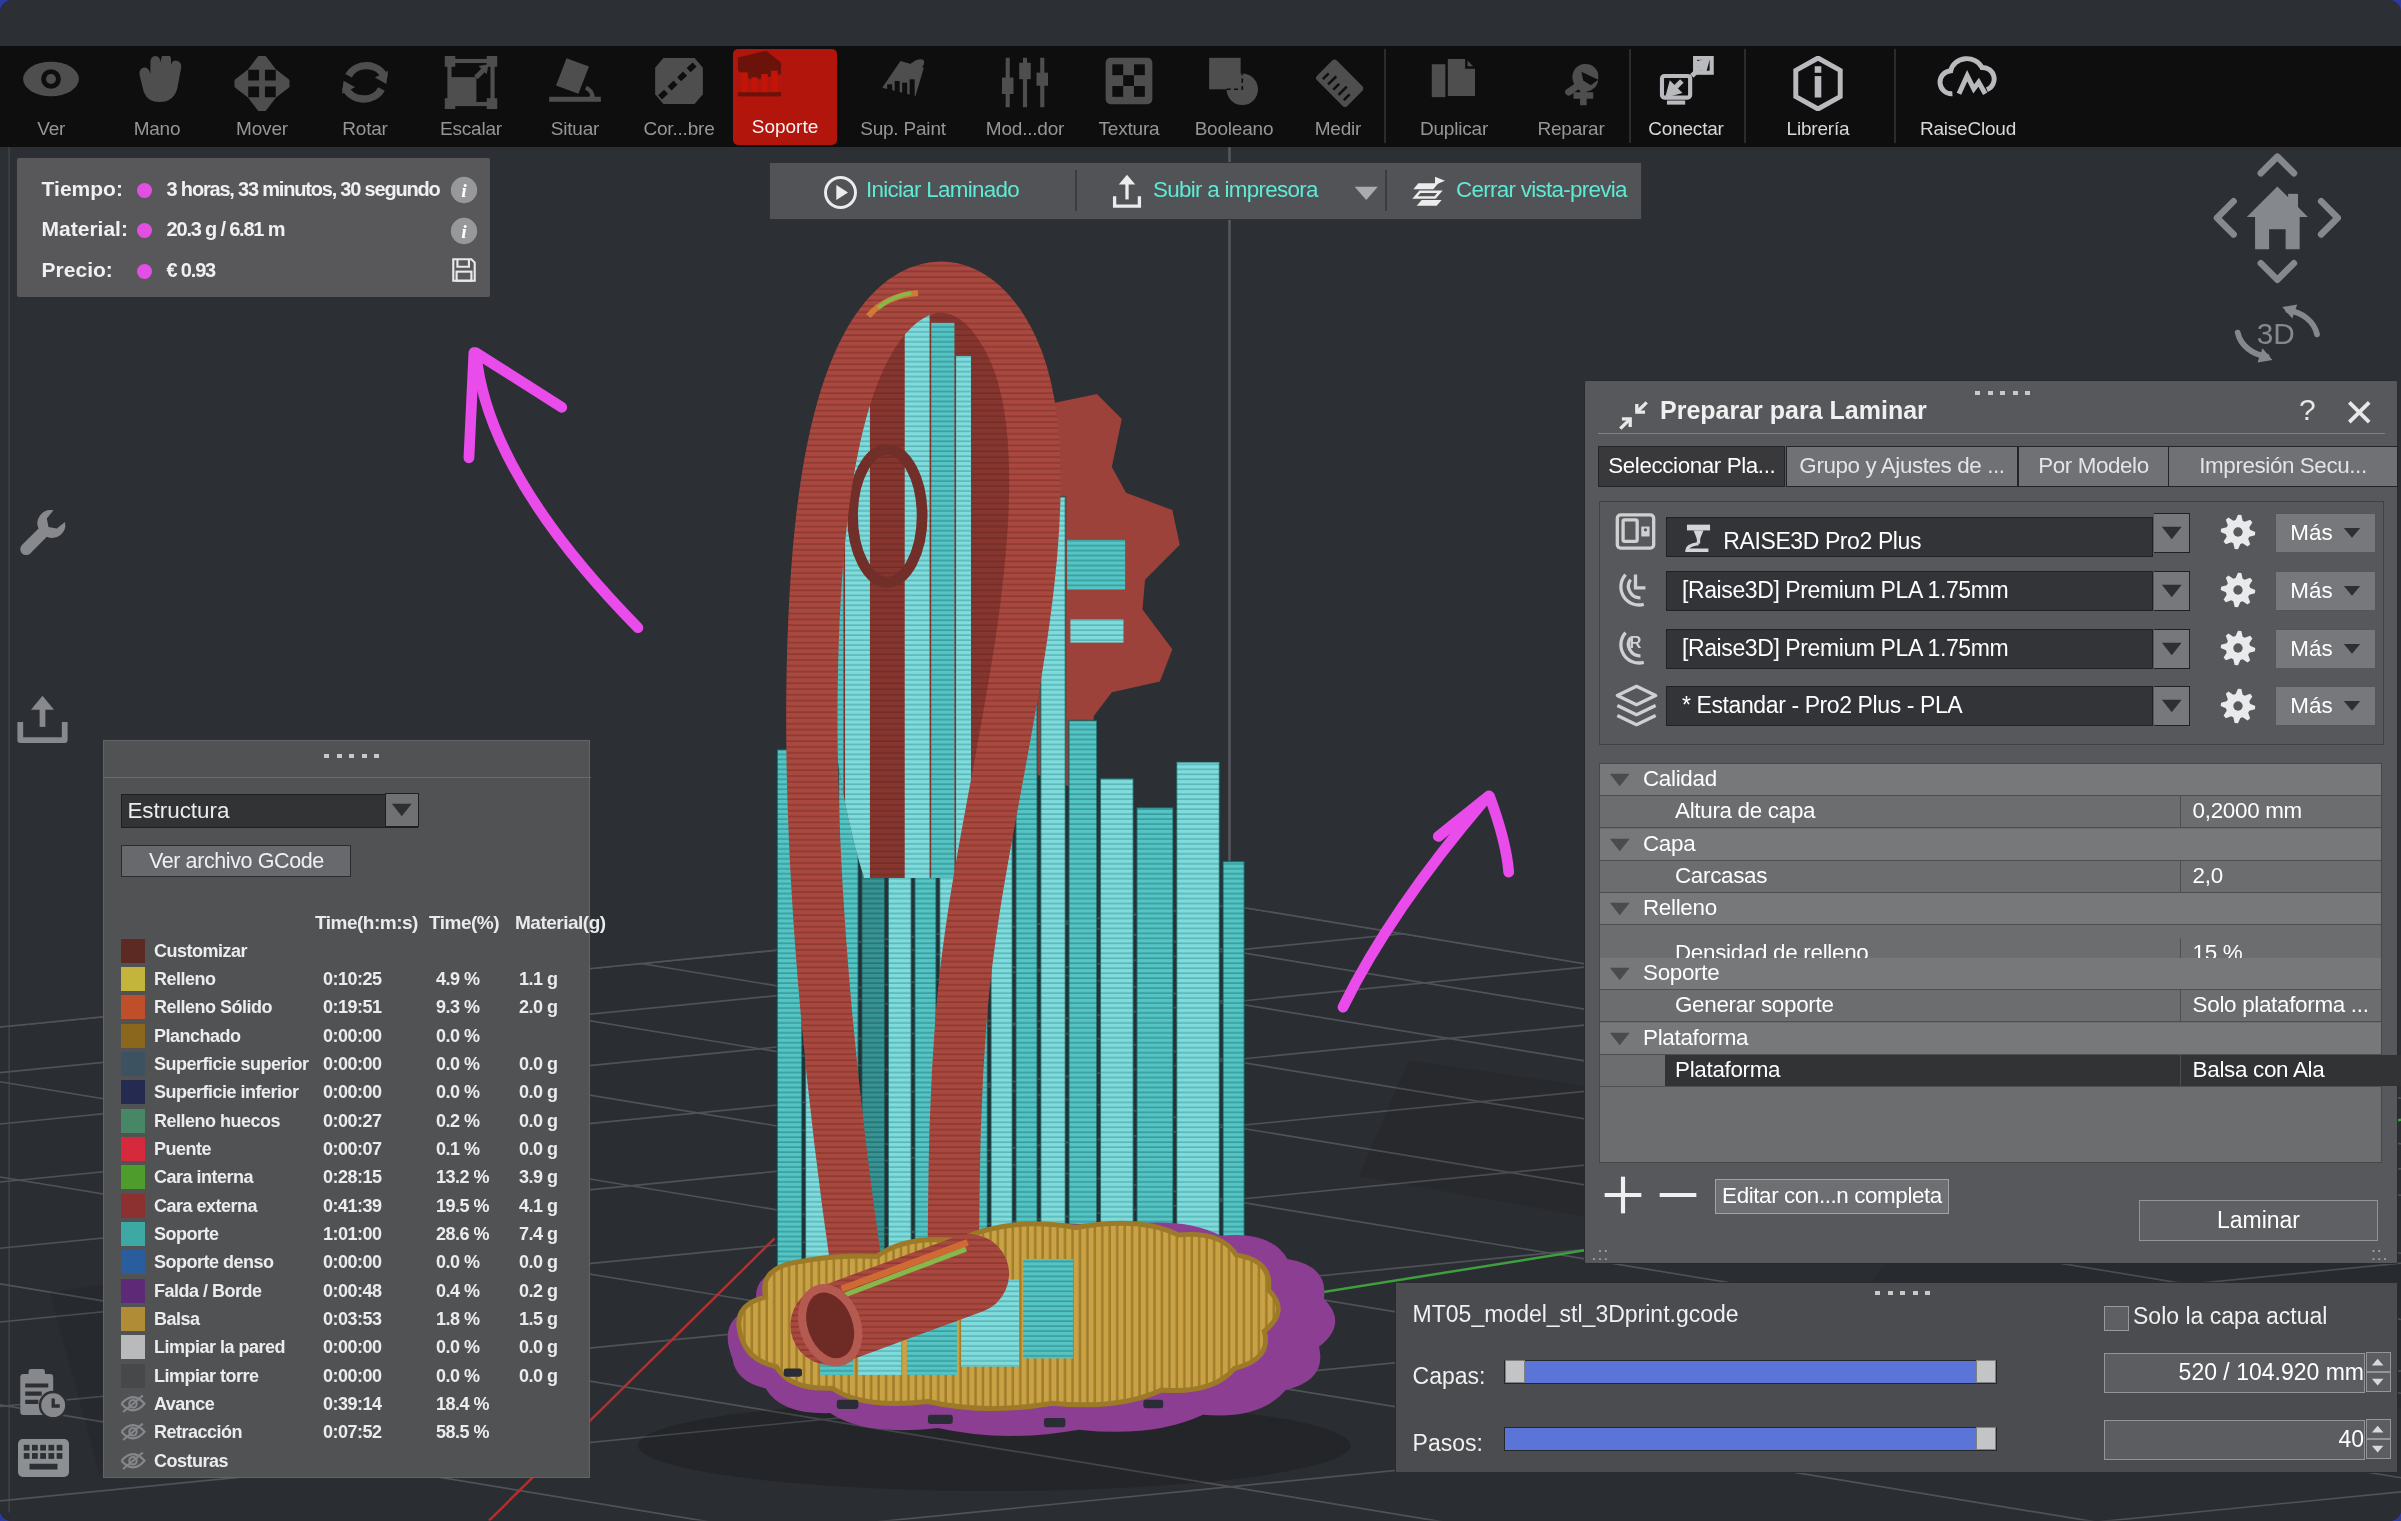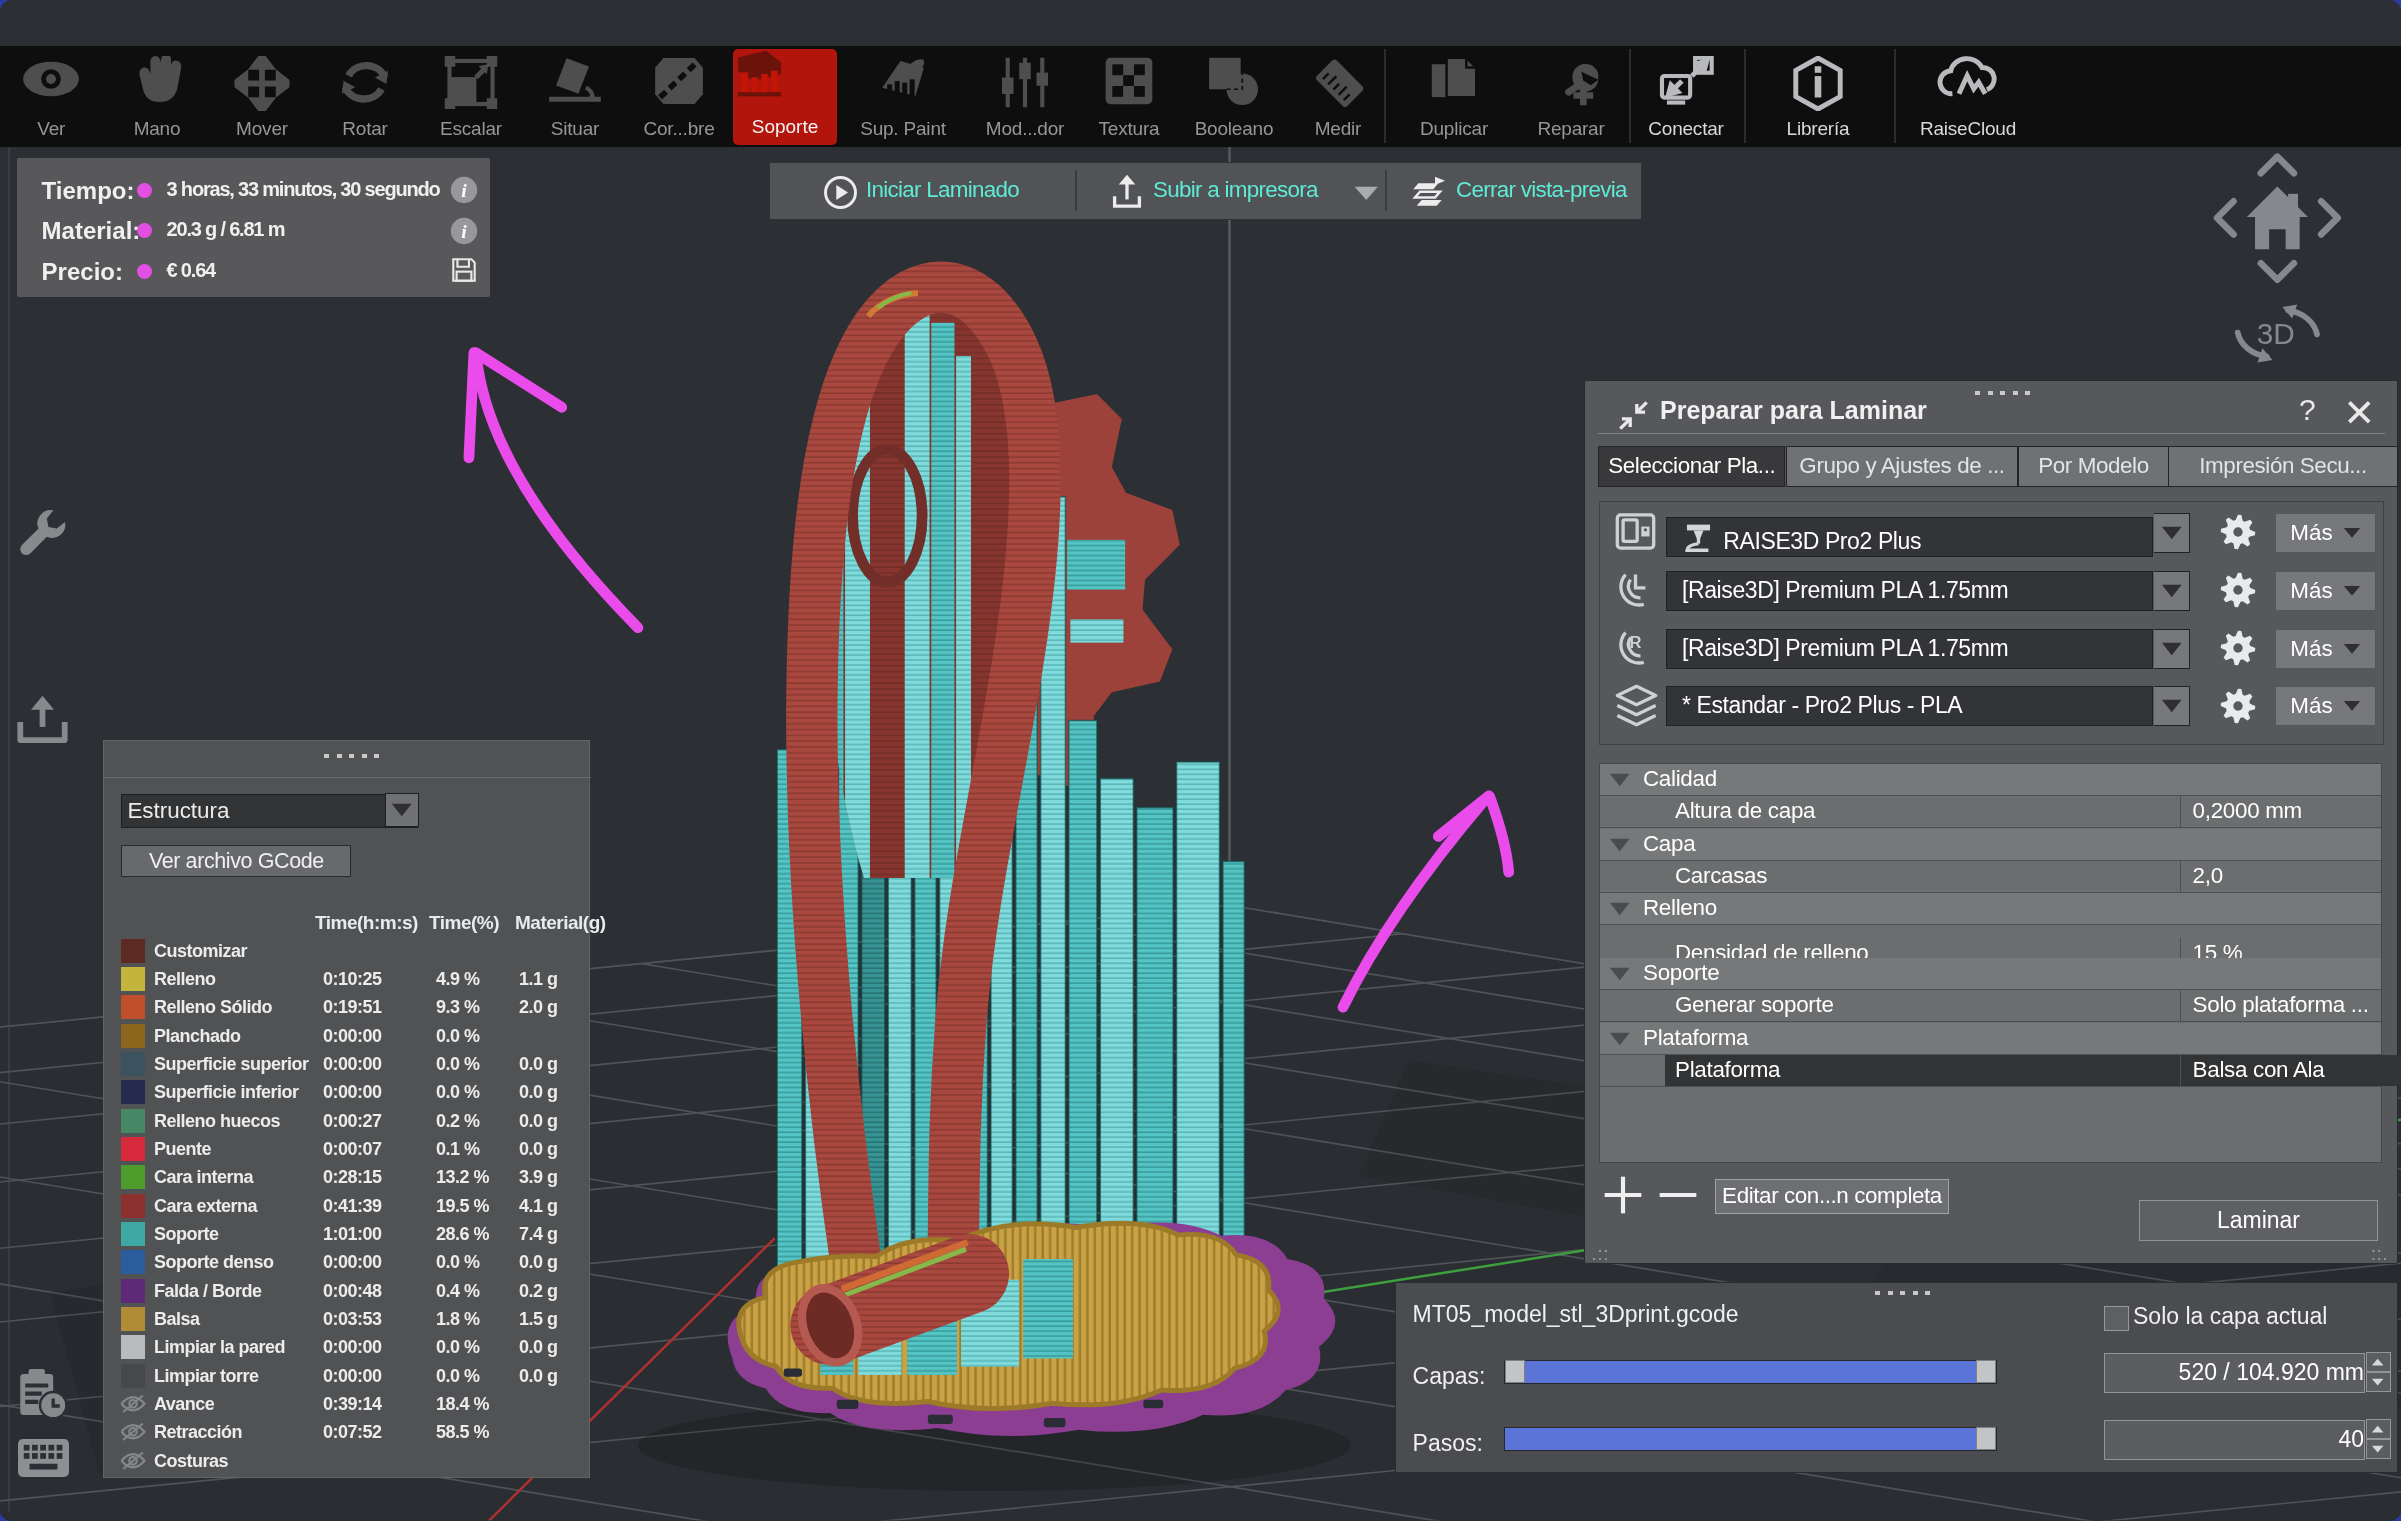--- a/index.html
+++ b/index.html
@@ -16,21 +16,21 @@
 #soporte-bg{position:absolute;left:733px;top:2.5px;width:104px;height:96px;background:#b2150b;border-radius:5px;}
 #soporte-bg .lbl{position:absolute;bottom:6.6px;width:100%;font-size:19px;color:#f4f4f4;text-align:center;}
 #scene{position:absolute;left:0;top:147px;}
 .panel{position:absolute;color:#f0f0f0;}
 .dots{position:absolute;display:flex;gap:7.5px;}
 .dots i{width:5px;height:4.1px;background:#c9c9c9;display:block;}
 
 
 #infopanel{left:16.6px;top:158px;width:473px;height:139px;background:#58585b;border-radius:1.7px;}
 .irow{position:absolute;left:0;width:100%;height:33px;font-size:21.5px;font-weight:700;}
-.il{position:absolute;left:25px;top:3.3px;font-size:24px;}
+.il{position:absolute;left:25px;top:3.3px;font-size:21px;}
 .mdot{position:absolute;left:120px;top:9px;width:15px;height:15px;border-radius:50%;background:#e24fe2;}
 .iv{position:absolute;left:150px;top:4.1px;letter-spacing:-1.2px;font-size:20px;white-space:nowrap;}
 .icircle{position:absolute;left:433px;}
 #topbar{left:769px;top:162px;width:873px;height:58px;background:#525357;border:1.7px solid #303134;}
 .tbt{position:absolute;top:14px;font-size:22.4px;color:#5eead4;letter-spacing:-0.7px;white-space:nowrap;}
 .vsep{position:absolute;top:6.6px;width:1.7px;height:41px;background:#3b3c3f;}
 
 #rpanel{left:1584px;top:380px;width:814px;height:884px;background:#57585b;border:1.7px solid #2a2a2e;border-radius:2.5px;}
 .tab{position:absolute;top:65px;height:41px;background:#6f7174;border:1.7px solid #232427;color:#e3e4e5;font-size:22.4px;text-align:center;line-height:38px;letter-spacing:-0.4px;white-space:nowrap;overflow:hidden;}
 .tab.active{background:#39393c;color:#ffffff;}
@@ -440,21 +440,21 @@
         <i class="mdot"></i>
         <span class="iv">20.3 g / 6.81 m</span>
     <span class="icircle" style="top:2.5px;"><svg width="28" height="28" viewBox="0 0 34 34" style="font-size:26px">
             <circle cx="17" cy="17" r="16" fill="#97989a"></circle>
             <text x="17" y="25" font-size="24" font-family="Liberation Serif,serif" font-style="italic" font-weight="700" fill="#fff" text-anchor="middle">i</text>
           </svg></span>
       </div>
   <div class="irow" style="top:97px;">
         <span class="il">Precio:</span>
         <i class="mdot"></i>
-        <span class="iv">€ 0.64</span>
+        <span class="iv">€ 0.93</span>
     <span class="icircle" style="top:0.8px;"><svg width="28" height="28" viewBox="0 0 34 34">
             <g fill="none" stroke="#e8e8e8" stroke-width="2.6">
               <path d="M4 4 h22 l4 4 v22 h-26 z"></path>
               <path d="M9 4 v9 h14 v-9"></path>
               <rect x="8" y="19" width="18" height="11"></rect>
             </g>
           </svg></span>
       </div>
 </div>
 <div class="panel" id="topbar">

